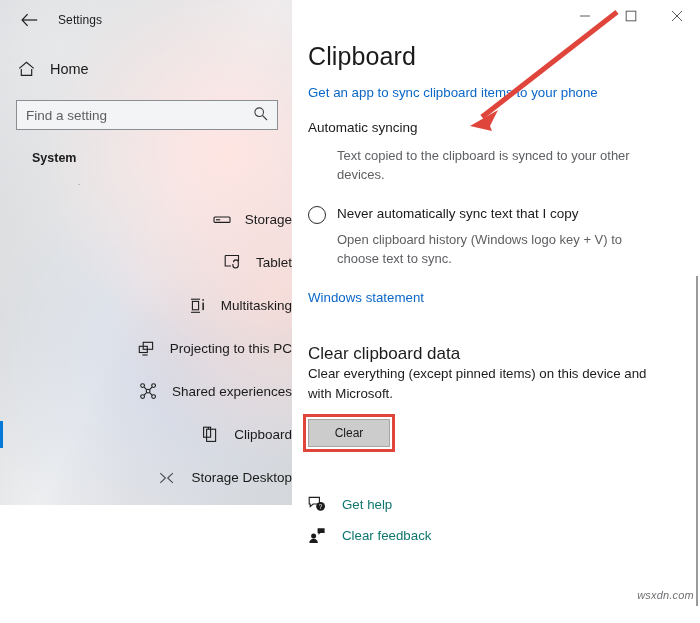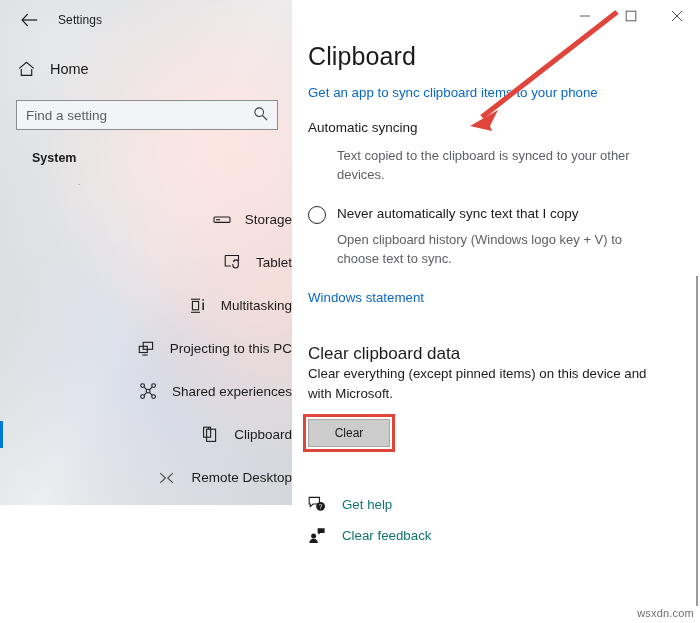--- a/index.html
+++ b/index.html
@@ -302,24 +302,25 @@
     position: absolute;
     right: 2px;
     top: 276px;
     width: 2px;
     height: 330px;
     background: #9a9a9a;
   }
 
   .watermark {
     position: absolute;
-    right: 6px; bottom: 4px;
+    right: 6px; bottom: 22px;
     font-size: 11px;
     color: #6d6f72;
     letter-spacing: .2px;
+    font-style: italic;
   }
 </style>
 </head>
 <body>
 
 <div id="app">
 
   <aside class="sidebar">
     <div class="sidebar-bg"></div>
     <div class="sidebar-inner">
@@ -430,21 +431,21 @@
           <span class="nav-label">Clipboard</span>
         </div>
 
         <div class="nav-item">
           <span class="nav-ic">
             <svg width="19" height="14" viewBox="0 0 19 14">
               <path d="M1.3 2.2 L6.4 7 L1.3 11.8" fill="none" stroke="#4a4c4f" stroke-width="1.1"></path>
               <path d="M13.8 2.2 L8.7 7 L13.8 11.8" fill="none" stroke="#4a4c4f" stroke-width="1.1"></path>
             </svg>
           </span>
-          <span class="nav-label">Remote Desktop</span>
+          <span class="nav-label">Storage Desktop</span>
         </div>
 
         <div class="nav-item">
           <span class="nav-ic">
             <svg width="18" height="18" viewBox="0 0 18 18">
               <circle cx="8.6" cy="8.8" r="7" fill="none" stroke="#3a3c3f" stroke-width="1.1"></circle>
               <rect x="8.1" y="7.3" width="1.1" height="6" fill="#3a3c3f"></rect>
               <rect x="8.1" y="4.6" width="1.1" height="1.6" fill="#3a3c3f"></rect>
             </svg>
           </span>

